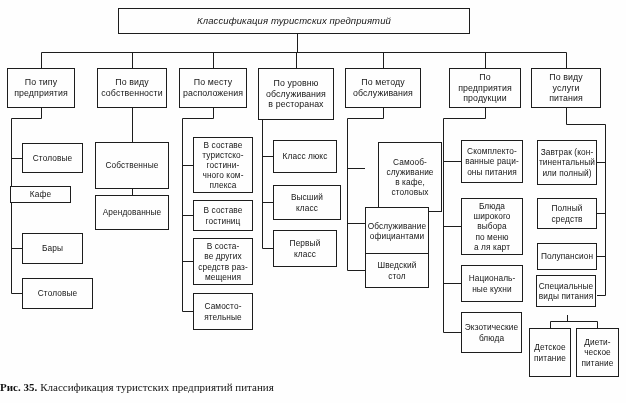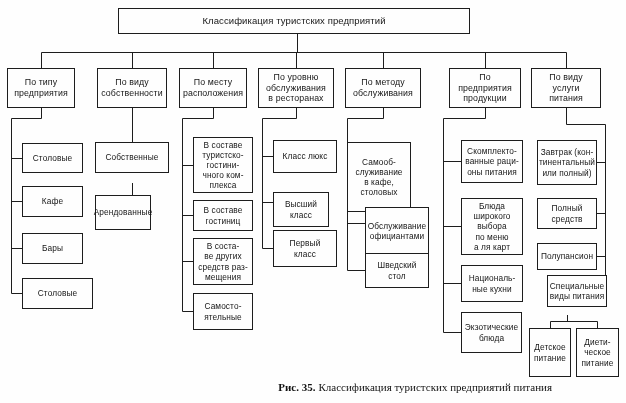--- a/index.html
+++ b/index.html
@@ -6,26 +6,26 @@
   .canvas {
     position:relative; width:626px; height:403px; background:#fefefe;
     font-family:"Liberation Sans", sans-serif; color:#161616; overflow:hidden;
   }
   .connectors { position:absolute; left:0; top:0; width:626px; height:403px; }
   .box {
     position:absolute; box-sizing:border-box; border:1px solid #1d1d1d; background:#fefefe;
     display:flex; align-items:center; justify-content:center;
     text-align:center; white-space:pre; line-height:1.22; letter-spacing:0.1px;
   }
-  .root { font-size:9.5px; }
+  .root { font-size:9.5px;font-style:italic; }
   .hdr  { font-size:8.8px; }
   .itm  { font-size:8.3px; }
   .sub  { font-size:8.3px; }
   .caption {
-    position:absolute; left:0; top:381px; width:552px; text-align:right;
+    position:absolute; left:0; top:381px; width:552px; text-align:left;
     font-family:"Liberation Serif", serif; font-size:11px; color:#121212;
   }
   .cap-fig { font-weight:bold; margin-right:3px; }
 </style>
 </head>
 <body>
 
 <div class="canvas">
 
   <svg class="connectors" viewBox="0 0 626 403" xmlns="http://www.w3.org/2000/svg">
@@ -51,61 +51,61 @@
   </svg>
 
   <div class="box root" style="left:118px;top:8px;width:352px;height:26px">Классификация туристских предприятий</div>
 
   <div class="box hdr" style="left:7px;top:68px;width:68px;height:40px">По типу
 предприятия</div>
   <div class="box hdr" style="left:97px;top:68px;width:70px;height:40px">По виду
 собственности</div>
   <div class="box hdr" style="left:179px;top:68px;width:68px;height:40px">По месту
 расположения</div>
-  <div class="box hdr" style="left:258px;top:68px;width:76px;height:40px">По уровню
+  <div class="box hdr" style="left:258px;top:68px;width:76px;height:52px">По уровню
 обслуживания
 в ресторанах</div>
   <div class="box hdr" style="left:345px;top:68px;width:76px;height:40px">По методу
 обслуживания</div>
   <div class="box hdr" style="left:449px;top:68px;width:72px;height:40px">По
 предприятия
 продукции</div>
   <div class="box hdr" style="left:531px;top:68px;width:70px;height:40px">По виду
 услуги
 питания</div>
 
   <div class="box itm" style="left:22px;top:143px;width:61px;height:30px">Столовые</div>
-  <div class="box itm" style="left:22px;top:186px;width:61px;height:31px">Кафе</div>
+  <div class="box itm" style="left:10px;top:186px;width:61px;height:17px">Кафе</div>
   <div class="box itm" style="left:22px;top:233px;width:61px;height:31px">Бары</div>
   <div class="box itm" style="left:22px;top:278px;width:71px;height:31px">Столовые</div>
 
-  <div class="box itm" style="left:95px;top:142px;width:74px;height:31px">Собственные</div>
-  <div class="box itm" style="left:95px;top:195px;width:56px;height:35px">Арендованные</div>
+  <div class="box itm" style="left:95px;top:142px;width:74px;height:47px">Собственные</div>
+  <div class="box itm" style="left:95px;top:195px;width:74px;height:35px">Арендованные</div>
 
   <div class="box itm" style="left:193px;top:137px;width:60px;height:56px">В составе
 туристско-
 гостини-
 чного ком-
 плекса</div>
   <div class="box itm" style="left:193px;top:200px;width:60px;height:31px">В составе
 гостиниц</div>
   <div class="box itm" style="left:193px;top:238px;width:60px;height:47px">В соста-
 ве других
 средств раз-
 мещения</div>
   <div class="box itm" style="left:193px;top:293px;width:60px;height:37px">Самосто-
 ятельные</div>
 
   <div class="box itm" style="left:273px;top:140px;width:64px;height:33px">Класс люкс</div>
-  <div class="box itm" style="left:273px;top:192px;width:56px;height:35px">Высший
+  <div class="box itm" style="left:273px;top:185px;width:68px;height:35px">Высший
 класс</div>
   <div class="box itm" style="left:273px;top:230px;width:64px;height:37px">Первый
 класс</div>
 
-  <div class="box itm" style="left:347px;top:142px;width:64px;height:70px">Самооб-
+  <div class="box itm" style="left:378px;top:142px;width:64px;height:70px">Самооб-
 служивание
 в кафе,
 столовых</div>
   <div class="box itm" style="left:365px;top:207px;width:64px;height:48px">Обслуживание
 официантами</div>
   <div class="box itm" style="left:365px;top:253px;width:64px;height:35px">Шведский
 стол</div>
 
   <div class="box itm" style="left:461px;top:140px;width:62px;height:43px">Скомплекто-
 ванные раци-
@@ -119,21 +119,21 @@
 ные кухни</div>
   <div class="box itm" style="left:461px;top:312px;width:61px;height:41px">Экзотические
 блюда</div>
 
   <div class="box itm" style="left:537px;top:140px;width:60px;height:45px">Завтрак (кон-
 тинентальный
 или полный)</div>
   <div class="box itm" style="left:537px;top:198px;width:60px;height:31px">Полный
 средств</div>
   <div class="box itm" style="left:537px;top:243px;width:60px;height:27px">Полупансион</div>
-  <div class="box itm" style="left:547px;top:275px;width:60px;height:32px">Специальные
+  <div class="box itm" style="left:536px;top:275px;width:60px;height:32px">Специальные
 виды питания</div>
 
   <div class="box sub" style="left:529px;top:328px;width:42px;height:49px">Детское
 питание</div>
   <div class="box sub" style="left:576px;top:328px;width:43px;height:49px">Диети-
 ческое
 питание</div>
 
   <div class="caption">
     <span class="cap-fig">Рис. 35.</span><span>Классификация туристских предприятий питания</span>

